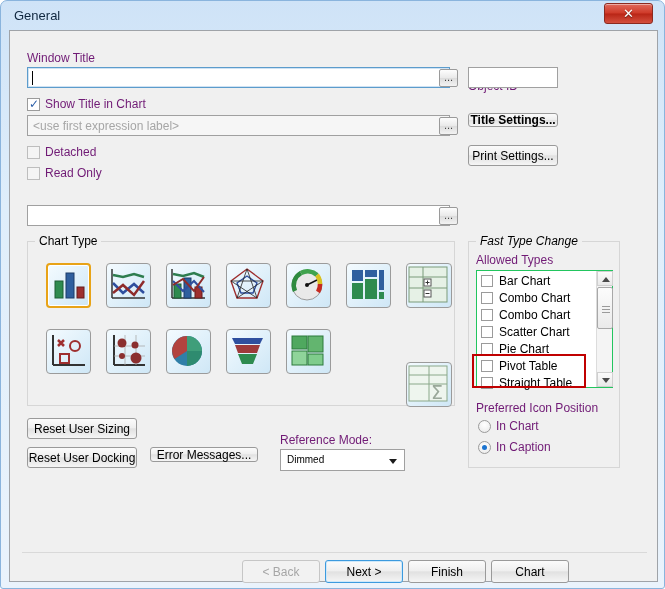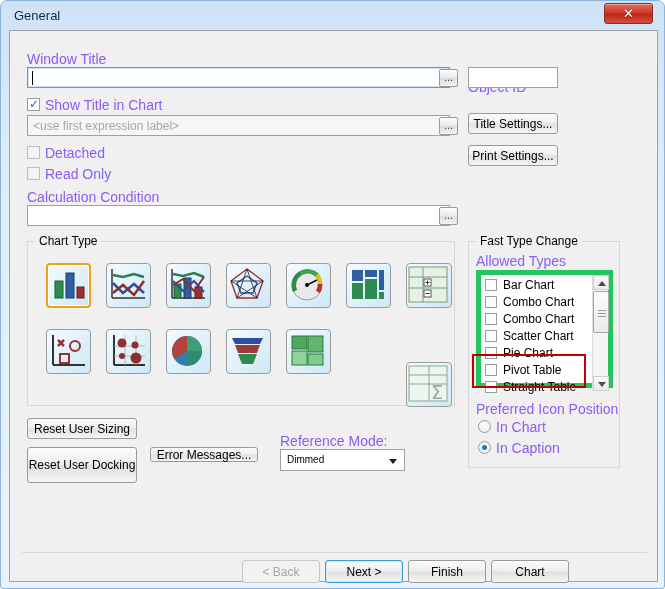--- a/index.html
+++ b/index.html
@@ -16,21 +16,21 @@
   .close-btn{position:absolute;left:603px;top:2px;width:49px;height:21px;border-radius:3px;
       border:1px solid #8b2a20;box-sizing:border-box;
       background:linear-gradient(180deg,#e06a5c 0%,#cf3a29 48%,#b92516 52%,#d4503f 100%);
       box-shadow:inset 0 1px 0 rgba(255,255,255,.45);cursor:pointer;}
   .close-btn .x{position:absolute;left:0;top:2px;width:47px;text-align:center;color:#fff;
       font-size:13px;font-weight:bold;text-shadow:0 1px 1px rgba(0,0,0,.5);}
 
   .client{position:absolute;left:8px;top:29px;width:649px;height:552px;box-sizing:border-box;
           background:#f0f0f0;border:1px solid #9fa3a8;}
 
-  .lbl{position:absolute;font-size:14px;color:#8b5cf6;white-space:nowrap;}
+  .lbl{position:absolute;font-size:12px;color:#701a75;white-space:nowrap;}
 
   .txtbox{position:absolute;box-sizing:border-box;background:#fff;border:1px solid #a0a0a0;}
   .txtbox.focused{border:1px solid #5c9ccc;box-shadow:inset 0 0 0 1px #cfe2f3;}
   .txtbox .val{position:absolute;left:5px;top:3px;font-size:12px;color:#000;}
   .txtbox .ph{position:absolute;left:5px;top:3px;font-size:12px;color:#a6a6a6;}
   .caret{position:absolute;left:4px;top:3px;width:1px;height:14px;background:#000;}
 
   .ellipsis-btn{position:absolute;width:19px;height:18px;box-sizing:border-box;
       border:1px solid #9a9a9a;border-radius:2px;
       background:linear-gradient(180deg,#fdfdfd 0%,#eaeaea 48%,#dcdcdc 52%,#f3f3f3 100%);
@@ -56,21 +56,21 @@
   .combo .arr{position:absolute;right:7px;top:9px;width:0;height:0;
               border-left:4px solid transparent;border-right:4px solid transparent;
               border-top:5px solid #1b1b1b;}
 
   .icon-cell{position:absolute;width:45px;height:45px;box-sizing:border-box;
       border:1px solid #9b9b9b;border-radius:4px;overflow:hidden;
       background:linear-gradient(135deg,#f4fbff 0%,#e3f2fb 45%,#cfe7f6 100%);cursor:pointer;}
   .icon-cell.sel{border:2px solid #e8a317;box-shadow:inset 0 0 0 1px #fff;}
   .icon-cell svg{display:block;}
 
-  .listbox{position:absolute;box-sizing:border-box;background:#fff;border:5px solid #22c55e;}
+  .listbox{position:absolute;box-sizing:border-box;background:#fff;border:1px solid #22c55e;}
   .li{position:absolute;left:4px;height:17px;font-size:12px;white-space:nowrap;cursor:pointer;}
   .li .lchk{position:absolute;left:0;top:2px;width:12px;height:12px;box-sizing:border-box;
             background:#fff;border:1px solid #9b9b9b;}
   .li .ltx{position:absolute;left:18px;top:1px;}
 
   .sbar{position:absolute;box-sizing:border-box;width:16px;background:#f4f4f4;border-left:1px solid #dcdcdc;}
   .sarrow{position:absolute;left:0;width:16px;height:15px;box-sizing:border-box;
           background:linear-gradient(180deg,#fbfbfb,#e9e9e9);border:1px solid #cfcfcf;}
   .sarrow .tri{position:absolute;left:4px;width:0;height:0;
           border-left:4px solid transparent;border-right:4px solid transparent;}
@@ -116,30 +116,29 @@
     <div class="chk" style="left:17px;top:67px;">
       <span class="tick">✓</span>
     </div>
     <div class="lbl" style="left:35px;top:66px;">Show Title in Chart</div>
 
     <div class="txtbox" style="left:17px;top:84px;width:423px;height:21px;background:#f6f6f6;">
       <div class="ph">&lt;use first expression label&gt;</div>
     </div>
     <div class="ellipsis-btn" style="left:429px;top:86px;">...</div>
 
-    <div class="btn" style="left:458px;top:82px;width:90px;height:21px;">Title Settings...</div>
+    <div class="btn" style="left:458px;top:82px;width:90px;height:14px;font-weight:bold;">Title Settings...</div>
     <div class="btn" style="left:458px;top:114px;width:90px;height:21px;">Print Settings...</div>
 
     <div class="chk dis" style="left:17px;top:115px;"></div>
     <div class="lbl" style="left:35px;top:114px;">Detached</div>
 
     <div class="chk dis" style="left:17px;top:136px;"></div>
     <div class="lbl" style="left:35px;top:135px;">Read Only</div>
 
-    <div class="lbl" style="left:17px;top:158px;">Calculation Condition</div>
     <div class="txtbox" style="left:17px;top:174px;width:423px;height:21px;">
       <div class="val"></div>
     </div>
     <div class="ellipsis-btn" style="left:429px;top:176px;">...</div>
 
     <div class="group" style="left:17px;top:210px;width:428px;height:165px;"></div>
     <div class="group-title" style="left:25px;top:203px;">Chart Type</div>
 
     <div class="icon-cell sel" style="left:36px;top:232px;">
       <svg width="41" height="41" viewBox="0 0 41 41">
@@ -254,31 +253,31 @@
       <svg width="42" height="41" viewBox="0 0 42 41">
         <rect x="2" y="3" width="38" height="35" fill="#eef5ee" stroke="#8aa88a"></rect>
         <line x1="2" y1="12" x2="40" y2="12" stroke="#8aa88a"></line>
         <line x1="2" y1="21" x2="40" y2="21" stroke="#8aa88a"></line>
         <line x1="22" y1="3" x2="22" y2="38" stroke="#8aa88a"></line>
         <text x="24" y="36" font-size="19" fill="#9aa89a" font-family="DejaVu Sans, sans-serif">Σ</text>
       </svg>
     </div>
 
     <div class="btn" style="left:17px;top:387px;width:110px;height:21px;">Reset User Sizing</div>
-    <div class="btn" style="left:17px;top:416px;width:110px;height:36px;">Reset User Docking</div>
+    <div class="btn" style="left:17px;top:416px;width:110px;height:21px;">Reset User Docking</div>
     <div class="btn" style="left:140px;top:416px;width:108px;height:15px;">Error Messages...</div>
 
     <div class="lbl" style="left:270px;top:402px;">Reference Mode:</div>
     <div class="combo" style="left:270px;top:418px;width:125px;height:22px;">
       <div class="cval">Dimmed</div>
       <div class="arr"></div>
     </div>
 
     <div class="group" style="left:458px;top:210px;width:152px;height:227px;"></div>
-    <div class="group-title" style="left:466px;top:203px;">Fast Type Change</div>
+    <div class="group-title" style="left:466px;top:203px;font-style:italic;">Fast Type Change</div>
 
     <div class="lbl" style="left:466px;top:222px;">Allowed Types</div>
 
     <div class="listbox" style="left:466px;top:239px;width:137px;height:118px;">
       <div class="li" style="top:2px;">
           <span class="lchk"></span>
           <span class="ltx">Bar Chart</span>
         </div>
       <div class="li" style="top:19px;">
           <span class="lchk"></span>

